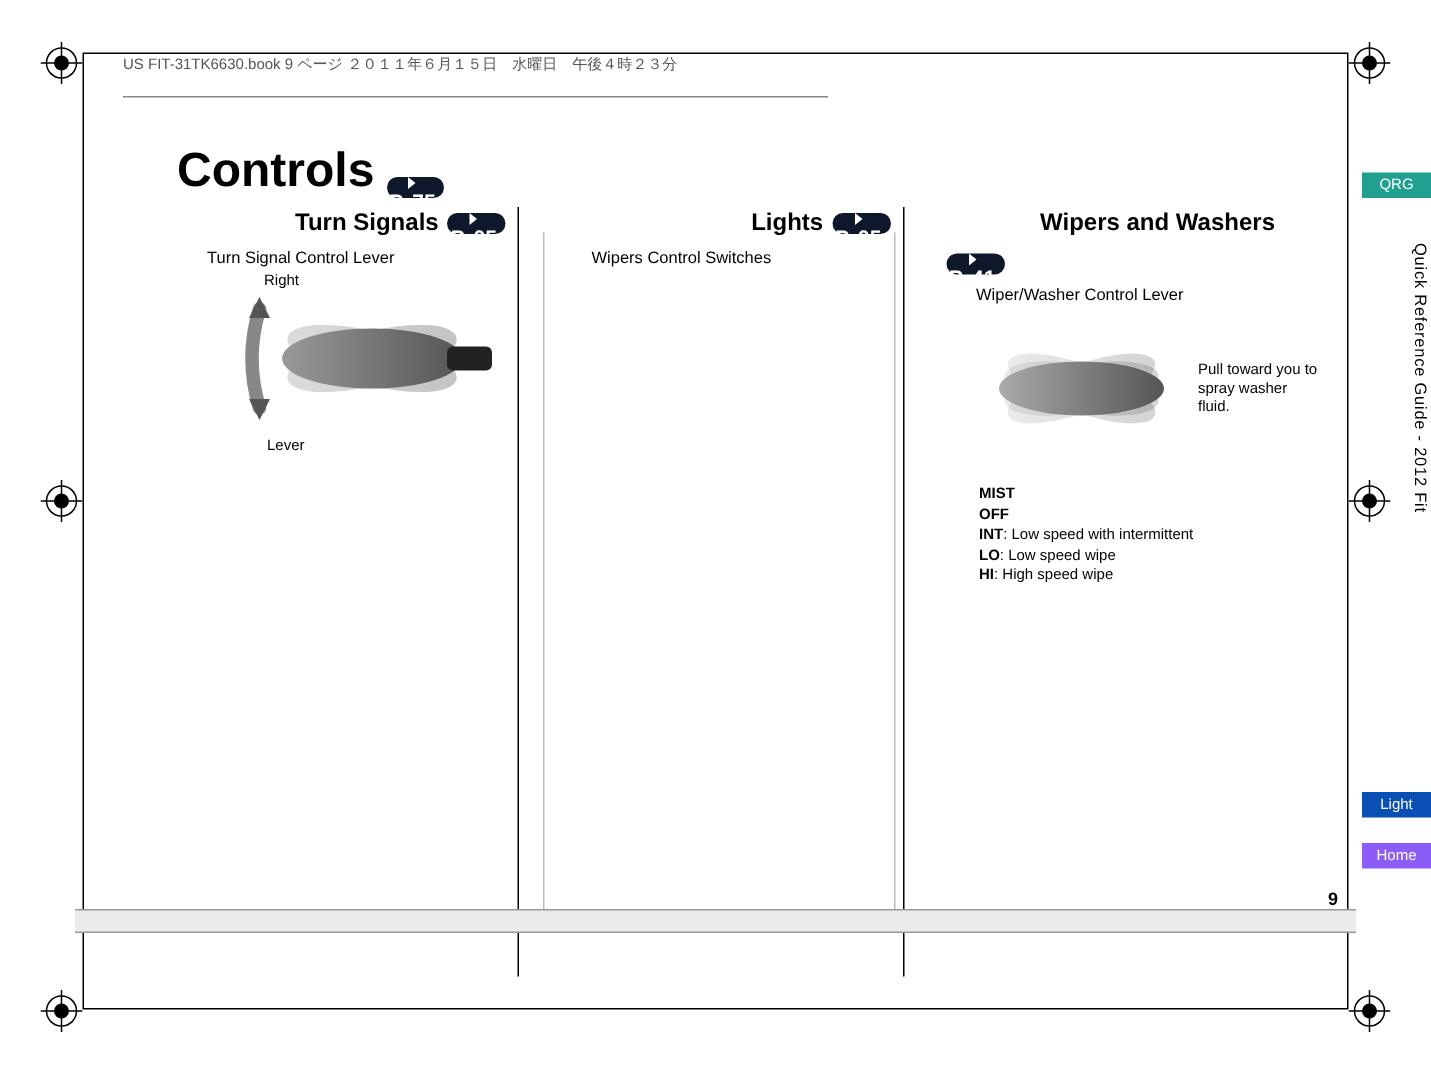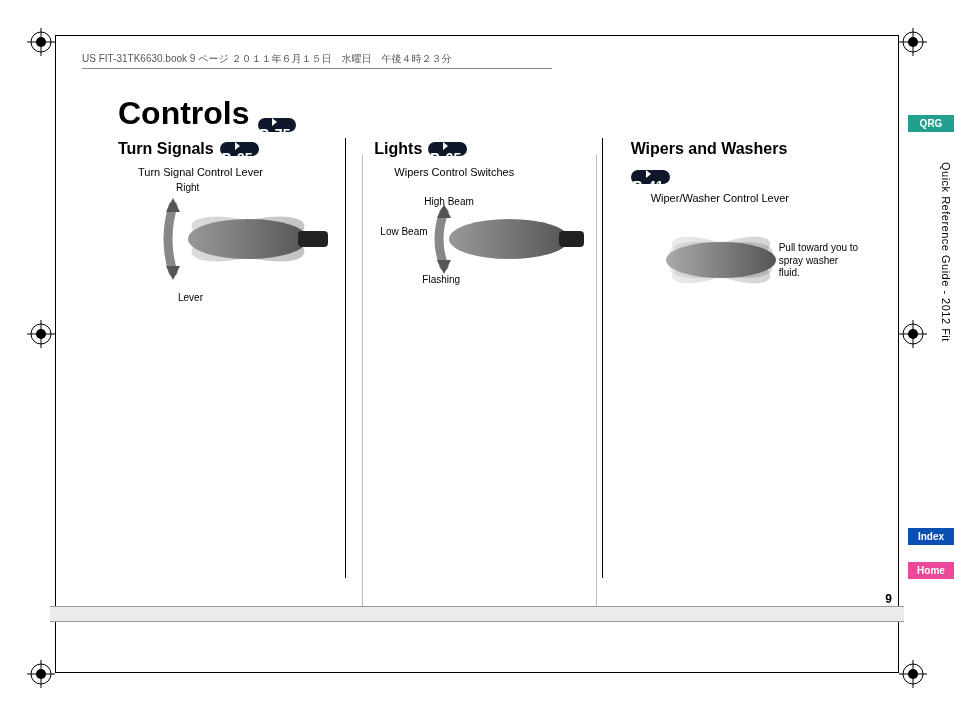--- a/index.html
+++ b/index.html
@@ -17,25 +17,25 @@
     left: 55px;
     top: 35px;
     right: 55px;
     bottom: 45px;
     border: 1px solid #000;
   }
   .corner-mark { position:absolute; width:28px; height:28px; }
   .print-header {
     position:absolute;
     left: 82px;
-    top: 52px;
+    top: 36px;
     font-size: 10px;
     color:#555;
     border-bottom:1px solid #888;
-    padding-bottom:2px;
+    padding-bottom:14px;
     width: 470px;
   }
   .content {
     position:absolute;
     left: 118px;
     top: 95px;
     width: 740px;
   }
   .h1 {
     font-size: 32px;
@@ -66,35 +66,36 @@
   }
   .col { flex:1; position:relative; padding:0 8px 260px 0;}
   .col + .col { border-left:1px solid #000000; padding-left:28px;}
   .h2 {
     font-size:16px;
     font-weight:bold;
     margin:2px 0 6px 0;
     display:flex;
     align-items:center;
     gap:6px;
+    justify-content:flex-end;
   }
   .sublabel { font-size:11px; margin:8px 0 6px 20px;}
   .lever-box { position:relative; height:130px; margin-left:10px;}
   .lever-svg { width:200px; height:130px; }
   .lbl { position:absolute; font-size:10px; }
   .wiper-desc { font-size:10px; line-height:1.35; margin-top:6px; margin-left:22px;}
   .wiper-desc b { font-weight:bold; }
   .side-tab {
     position:absolute;
     right:0;
     min-width:36px;
     padding:3px 5px;
     color:#fff;
     font-size:10px;
-    font-weight:bold;
+    font-weight:normal;
     text-align:center;
   }
   .side-vert {
     position:absolute;
     right:2px;
     top:162px;
     writing-mode: vertical-rl;
     font-size:11px;
     letter-spacing:0.5px;
   }
@@ -208,38 +209,20 @@
 
     <div class="col">
       <div class="h2">
         <span>Lights</span>
         <span class="pill">
             <span class="arrow"></span>
             <span>P. 95</span>
           </span>
       </div>
       <div class="sublabel">Wipers Control Switches</div>
-      <div class="lever-box">
-        <div class="lbl" style="left:40px;top:12px;">High Beam</div>
-        <div class="lbl" style="left:-4px;top:42px;">Low Beam</div>
-        <svg class="lever-svg" viewBox="0 0 200 130">
-          <defs>
-              <linearGradient id="g2" x1="0" x2="1">
-                <stop offset="0" stop-color="#999"></stop>
-                <stop offset="1" stop-color="#555"></stop>
-              </linearGradient>
-            </defs>
-          <path d="M60 28 Q50 55 60 82" fill="none" stroke="#888" stroke-width="9" stroke-linecap="round"></path>
-          <polygon points="60,20 53,34 67,34" fill="#555"></polygon>
-          <polygon points="60,90 53,76 67,76" fill="#555"></polygon>
-          <ellipse cx="125" cy="55" rx="60" ry="20" fill="url(#g2)"></ellipse>
-          <rect x="175" y="47" width="25" height="16" rx="4" fill="#222"></rect>
-        </svg>
-        <div class="lbl" style="left:38px;top:90px;">Flashing</div>
-      </div>
     </div>
 
     <div class="col">
       <div class="h2">
         <span>Wipers and Washers</span>
       </div>
       <span class="pill" style="margin-left:0">
           <span class="arrow"></span>
           <span>P. 41</span>
         </span>
@@ -259,28 +242,35 @@
               <ellipse cx="80" cy="50" rx="52" ry="16" fill="url(#g3)"></ellipse>
             </g>
           <g opacity="0.25" transform="rotate(10 80 50)">
               <ellipse cx="80" cy="50" rx="52" ry="16" fill="url(#g3)"></ellipse>
             </g>
           <g opacity="0.25" transform="rotate(20 80 50)">
               <ellipse cx="80" cy="50" rx="52" ry="16" fill="url(#g3)"></ellipse>
             </g>
           <ellipse cx="80" cy="50" rx="55" ry="18" fill="url(#g3)"></ellipse>
         </svg>
-        <div class="lbl" style="left:138px;top:32px;width:80px;line-height:1.25">Pull toward you to spray washer fluid.</div>
+        <div class="lbl" style="left:158px;top:32px;width:80px;line-height:1.25">Pull toward you to spray washer fluid.</div>
+      </div>
+      <div class="wiper-desc">
+        <div><b>MIST</b></div>
+        <div><b>OFF</b></div>
+        <div><b>INT</b><span>: Low speed with intermittent</span></div>
+        <div><b>LO</b><span>: Low speed wipe</span></div>
+        <div><b>HI</b><span>: High speed wipe</span></div>
       </div>
     </div>
   </div>
 </div>
 
 <div class="col-sep-full" style="left:362px"></div>
 <div class="col-sep-full" style="left:596px"></div>
 
 <div class="side-tab" style="top:115px;background:#22a08f">QRG</div>
 <div class="side-vert">Quick Reference Guide - 2012 Fit</div>
-<div class="side-tab" style="top:528px;background:#0a4fb4">Index</div>
-<div class="side-tab" style="top:562px;background:#ec4899">Home</div>
+<div class="side-tab" style="top:528px;background:#0a4fb4">Light</div>
+<div class="side-tab" style="top:562px;background:#8b5cf6">Home</div>
 
 <div class="hr-bottom"></div>
 <div class="page-num" style="right:62px;bottom:112px">9</div>
 
 </body></html>

